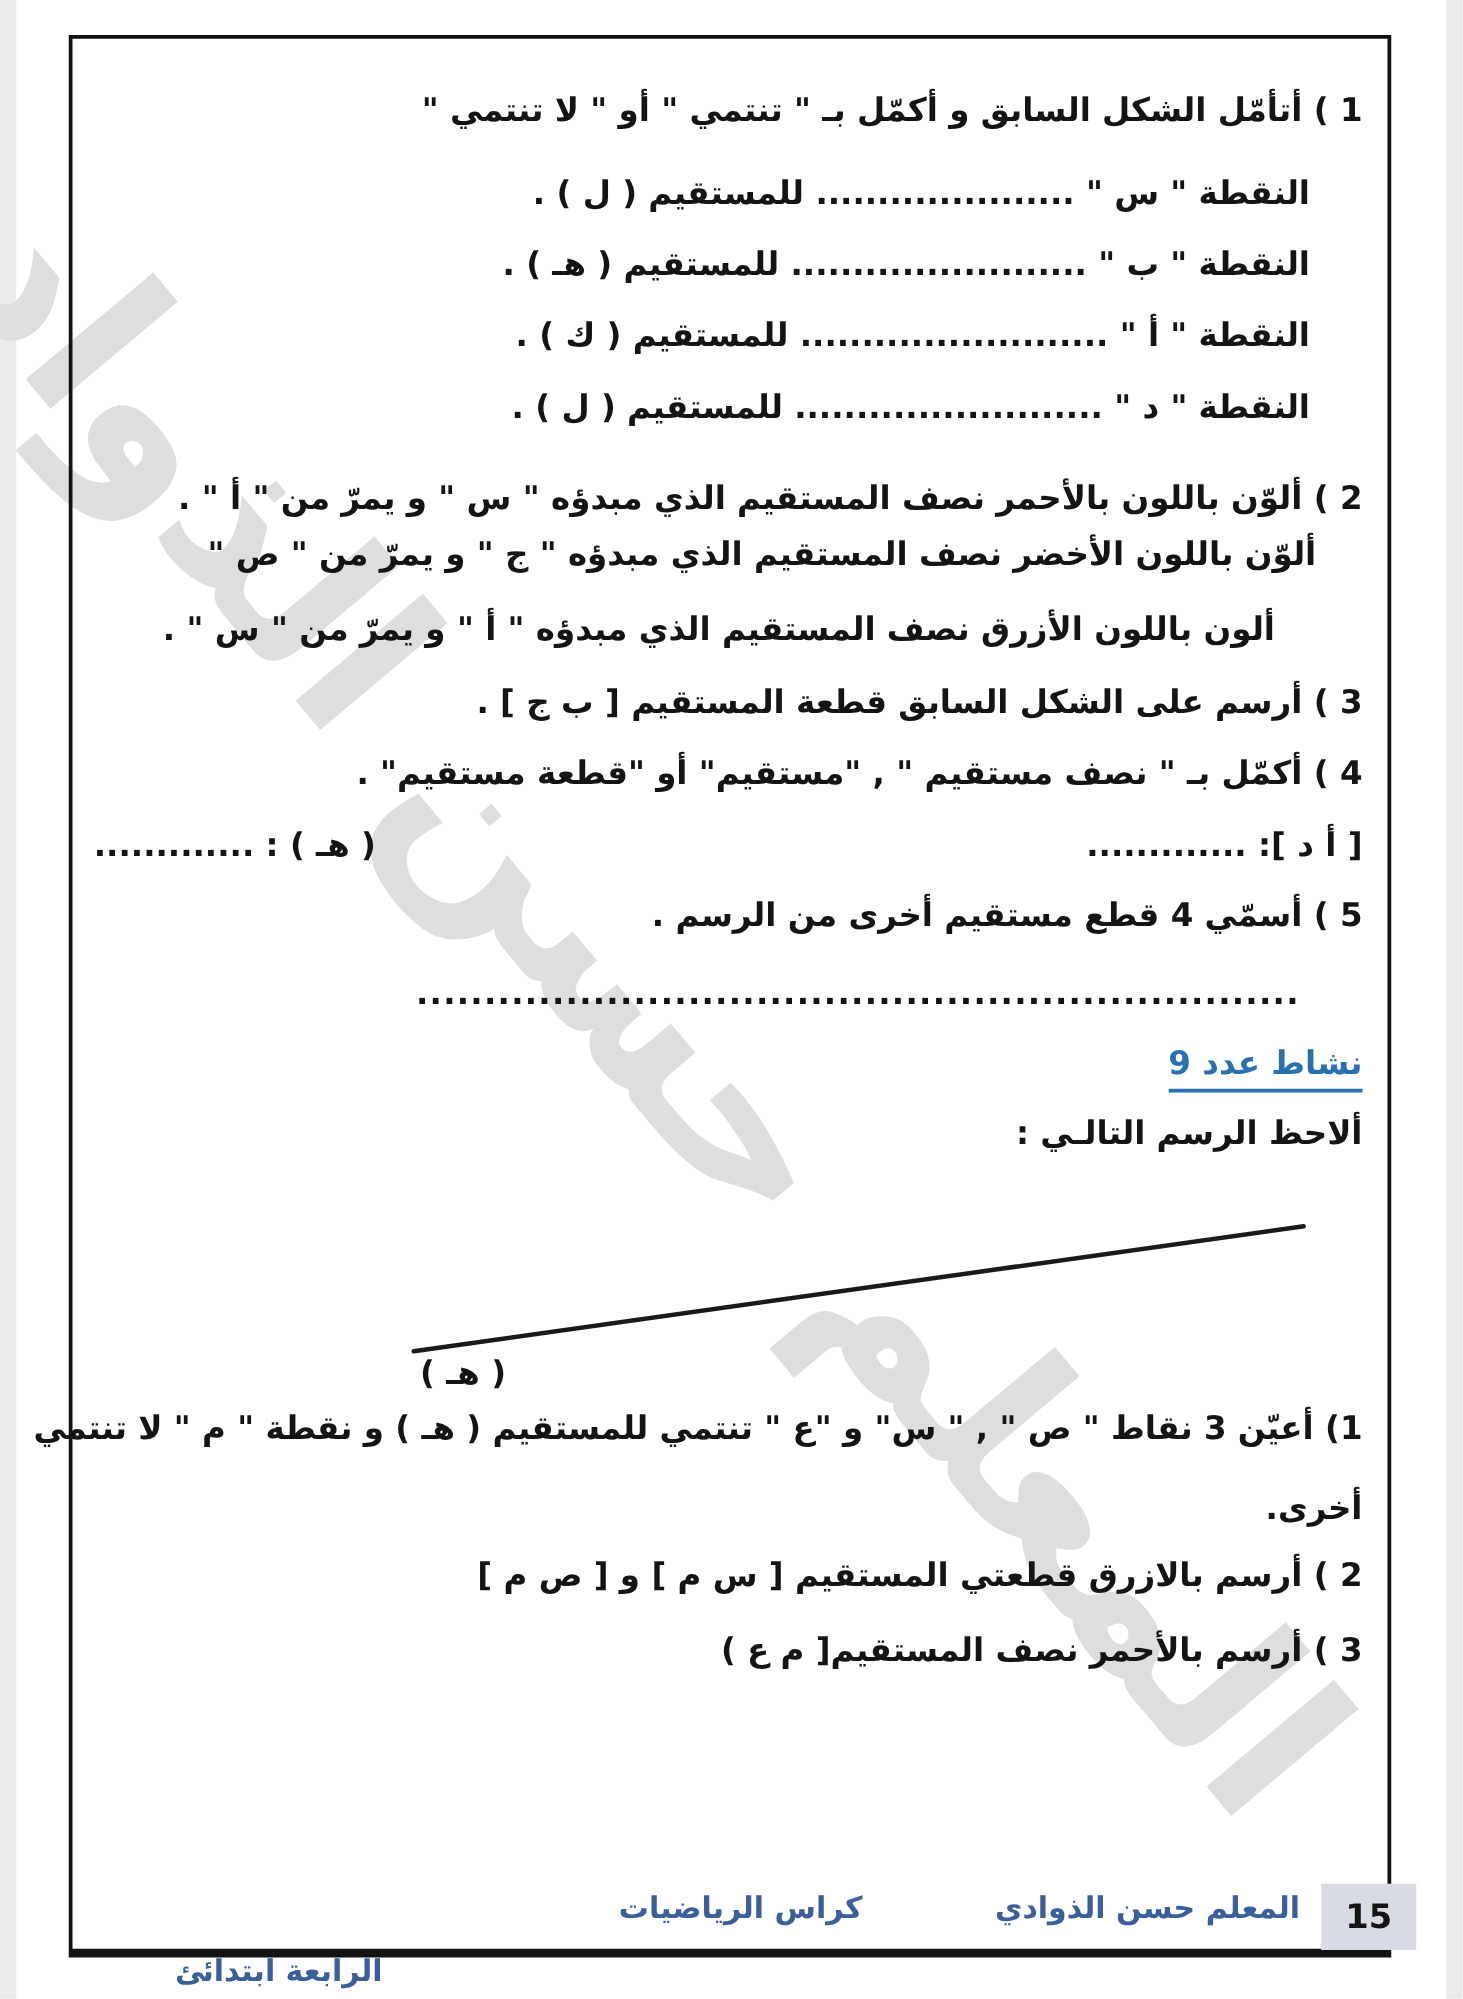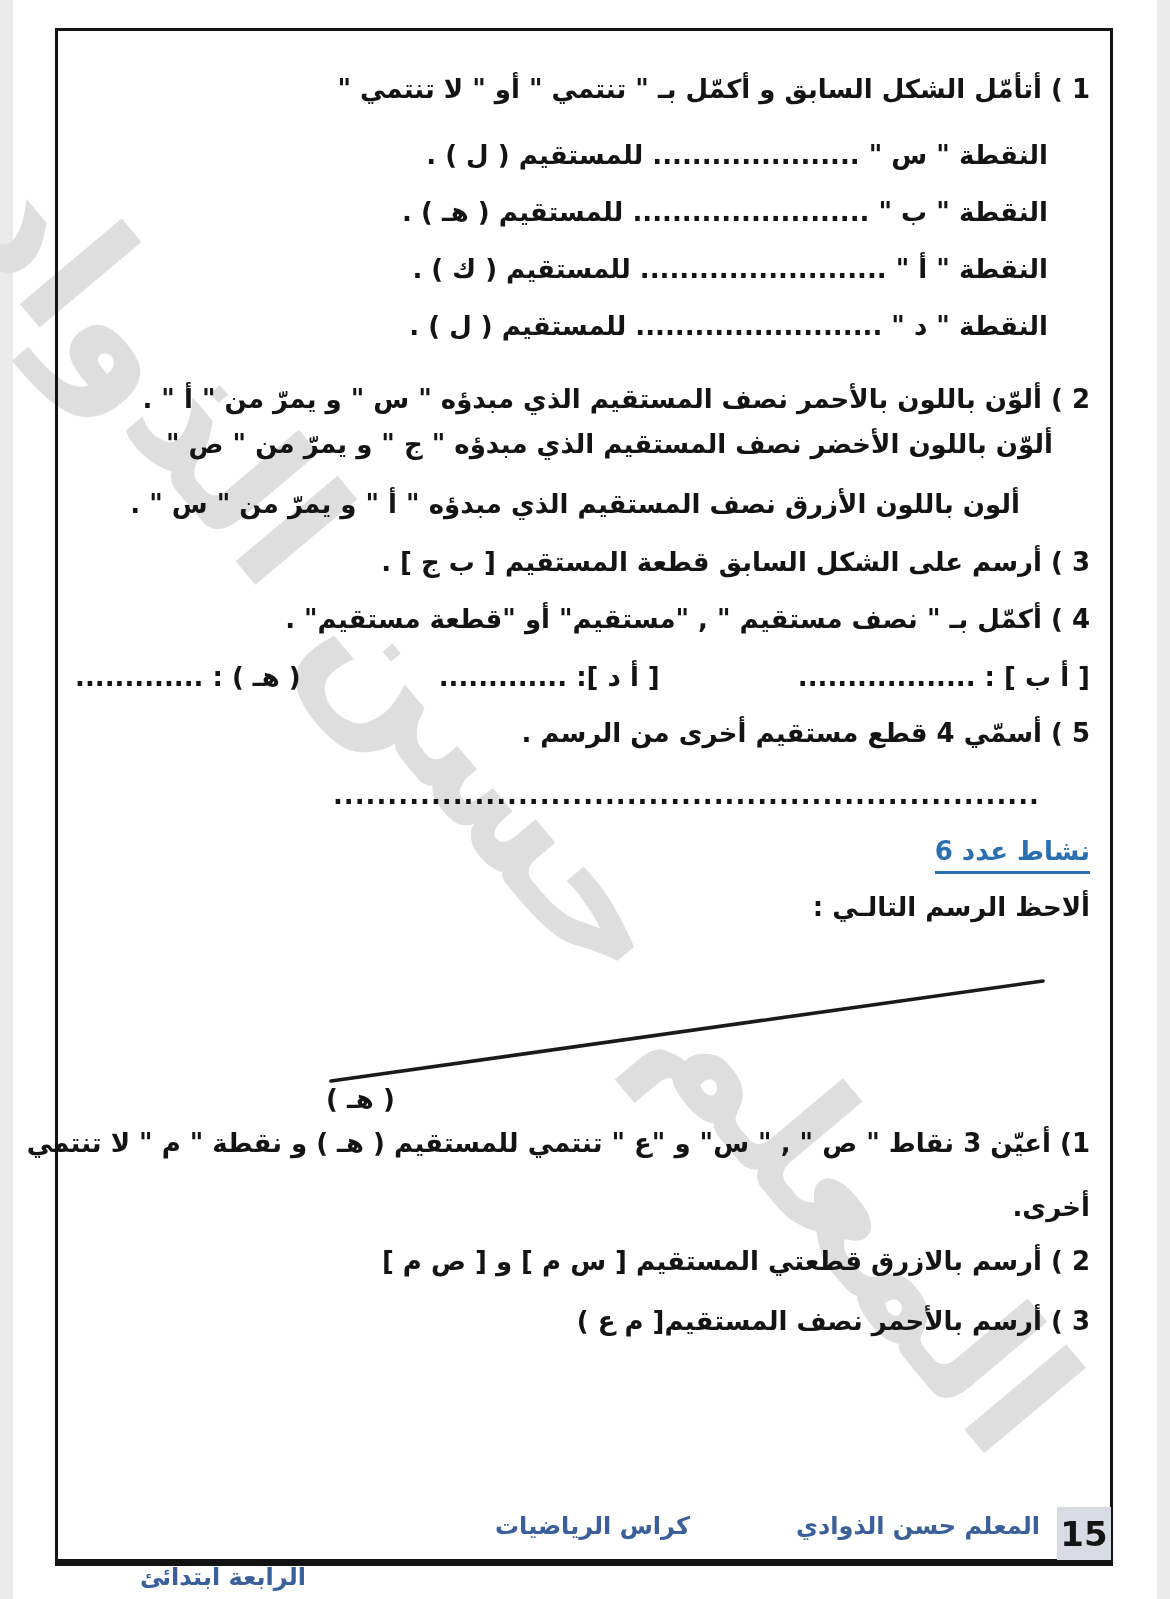--- a/index.html
+++ b/index.html
@@ -72,24 +72,24 @@
     direction:rtl;
     white-space:nowrap;
     color:#3a5f9b;
     font-size:24px;
     font-weight:bold;
     z-index:3;
   }
   .page-num-box{
     position:absolute;
     left:1057px;top:1507px;
-    width:54px;height:53px;
+    width:76px;height:53px;
     background:#d8dbe3;
     display:flex;align-items:center;justify-content:center;
-    font-size:34px;font-weight:bold;color:#141414;
+    font-size:27px;font-weight:bold;color:#141414;
     z-index:3;
   }
 </style>
 </head>
 <body>
 
 <div class="edge-strip edge-left"></div>
 <div class="edge-strip edge-right"></div>
 
 <div class="watermark">المعلم حسن الذوادي</div>
@@ -103,35 +103,34 @@
 <div class="txt" style="top:309px;right:122px;">النقطة " د " ......................... للمستقيم ( ل ) .</div>
 
 <div class="txt" style="top:382px;right:80px;">2 ) ألوّن باللون بالأحمر نصف المستقيم الذي مبدؤه " س " و يمرّ من " أ " .</div>
 <div class="txt" style="top:427px;right:117px;">ألوّن  باللون الأخضر نصف المستقيم الذي مبدؤه " ج " و يمرّ من  " ص "</div>
 <div class="txt" style="top:487px;right:150px;">ألون باللون الأزرق نصف المستقيم الذي مبدؤه " أ " و يمرّ من " س " .</div>
 
 <div class="txt" style="top:545px;right:80px;">3 ) أرسم على الشكل السابق قطعة المستقيم [ ب ج ] .</div>
 <div class="txt" style="top:602px;right:80px;">4 ) أكمّل بـ " نصف مستقيم " , "مستقيم" أو "قطعة مستقيم" .</div>
 
 <div class="blanks-row" style="top:662px;right:80px;">
-  <span>[ أ ب ] : ..................</span>
   <span>[ أ د ]: .............</span>
   <span>( هـ ) : .............</span>
 </div>
 
 <div class="txt" style="top:716px;right:80px;">5 ) أسمّي 4 قطع مستقيم أخرى من الرسم .</div>
 <div class="txt dots-line" style="top:778px;right:130px;">..........................................................................................................................</div>
 
-<div class="txt heading-blue" style="top:834px;right:80px;">نشاط عدد 6</div>
+<div class="txt heading-blue" style="top:834px;right:80px;">نشاط عدد 9</div>
 <div class="txt" style="top:890px;right:80px;">ألاحظ الرسم التالـي :</div>
 
 <svg class="figure-svg" width="770" height="150">
   <line x1="33" y1="129" x2="745" y2="29" stroke="#1a1a1a" stroke-width="3.6" stroke-linecap="round"></line>
 </svg>
-<div class="txt" style="top:1082px;left:326px;text-align:left;">( هـ )</div>
+<div class="txt" style="top:1082px;left:336px;text-align:left;">( هـ )</div>
 
 <div class="txt" style="top:1126px;right:80px;">1) أعيّن 3 نقاط " ص " , " س" و "ع " تنتمي للمستقيم ( هـ ) و نقطة " م " لا تنتمي</div>
 <div class="txt" style="top:1190px;right:80px;">أخرى.</div>
 <div class="txt" style="top:1244px;right:80px;margin-left:28px;">2 ) أرسم بالازرق قطعتي المستقيم [ س م ] و [ ص م ]</div>
 <div class="txt" style="top:1304px;right:80px;">3 ) أرسم بالأحمر نصف المستقيم[ م ع )</div>
 
 <div class="footer-txt" style="top:1512px;right:130px;">المعلم حسن الذوادي</div>
 <div class="footer-txt" style="top:1512px;left:495px;">كراس الرياضيات</div>
 <div class="footer-txt" style="top:1515px;left:140px;margin-top:48px;">الرابعة ابتدائئ</div>
 <div class="page-num-box">15</div>

